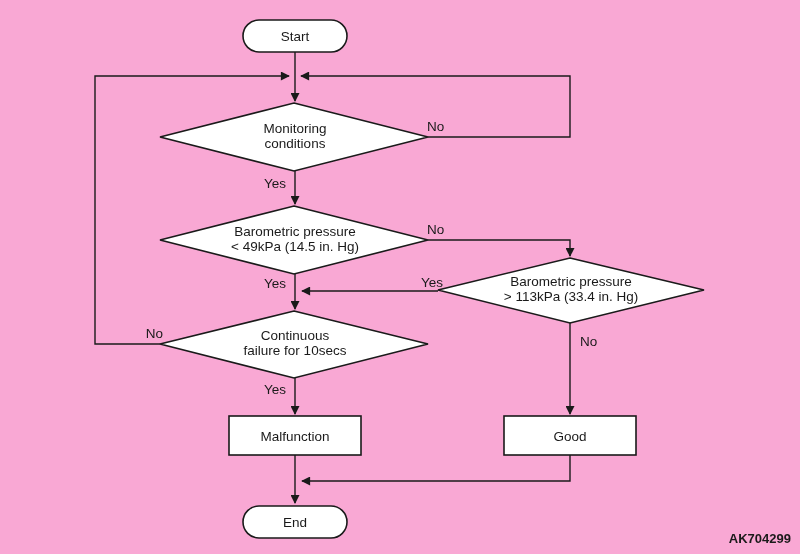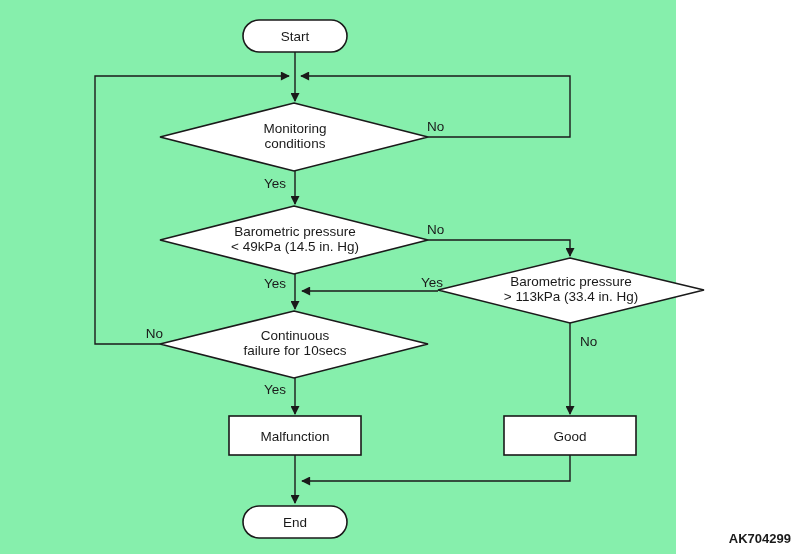--- a/index.html
+++ b/index.html
@@ -2,23 +2,23 @@
 <html><head>
 <meta charset="utf-8">
 <style>
   html, body {
     margin: 0;
     padding: 0;
     background: #ffffff;
   }
   .canvas {
     position: relative;
-    width: 676px;
+    width: 800px;
     height: 554px;
-    background: #86efac;
+    background: #f9a8d4;
     font-family: "Liberation Sans", sans-serif;
   }
   svg {
     display: block;
   }
   svg .shape {
     fill: #ffffff;
     stroke: #1a1a1a;
     stroke-width: 1.6;
   }

